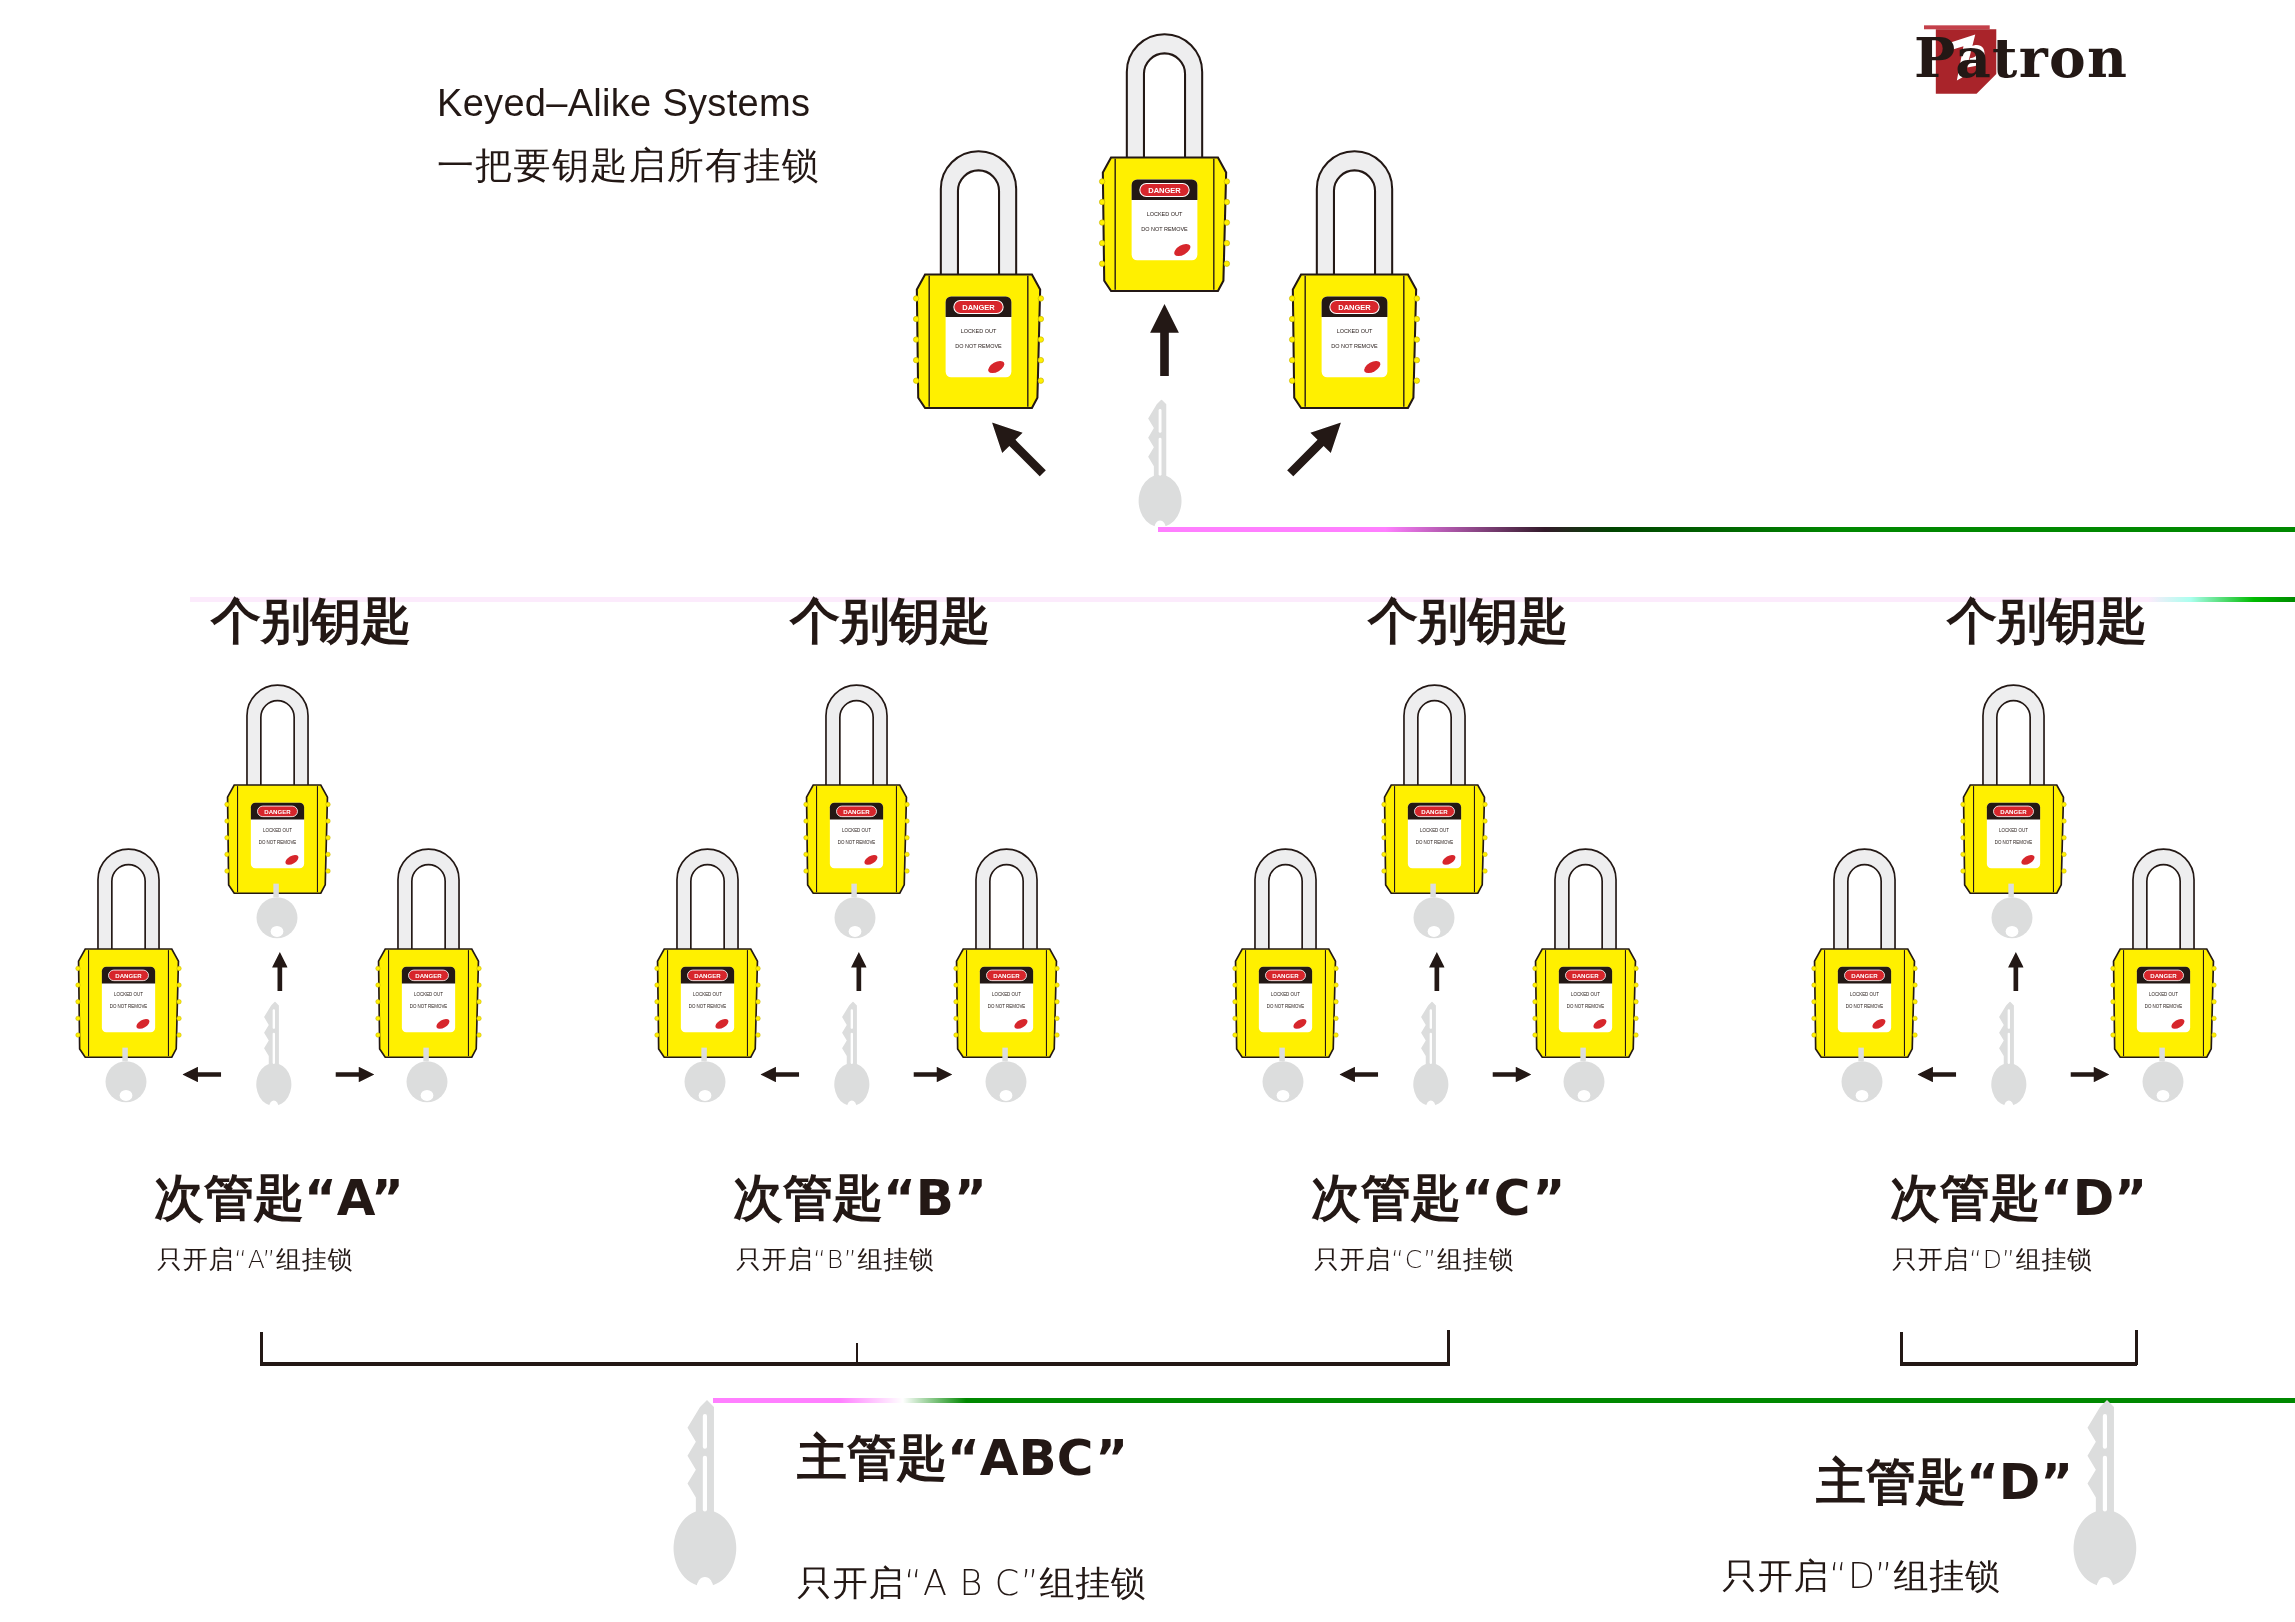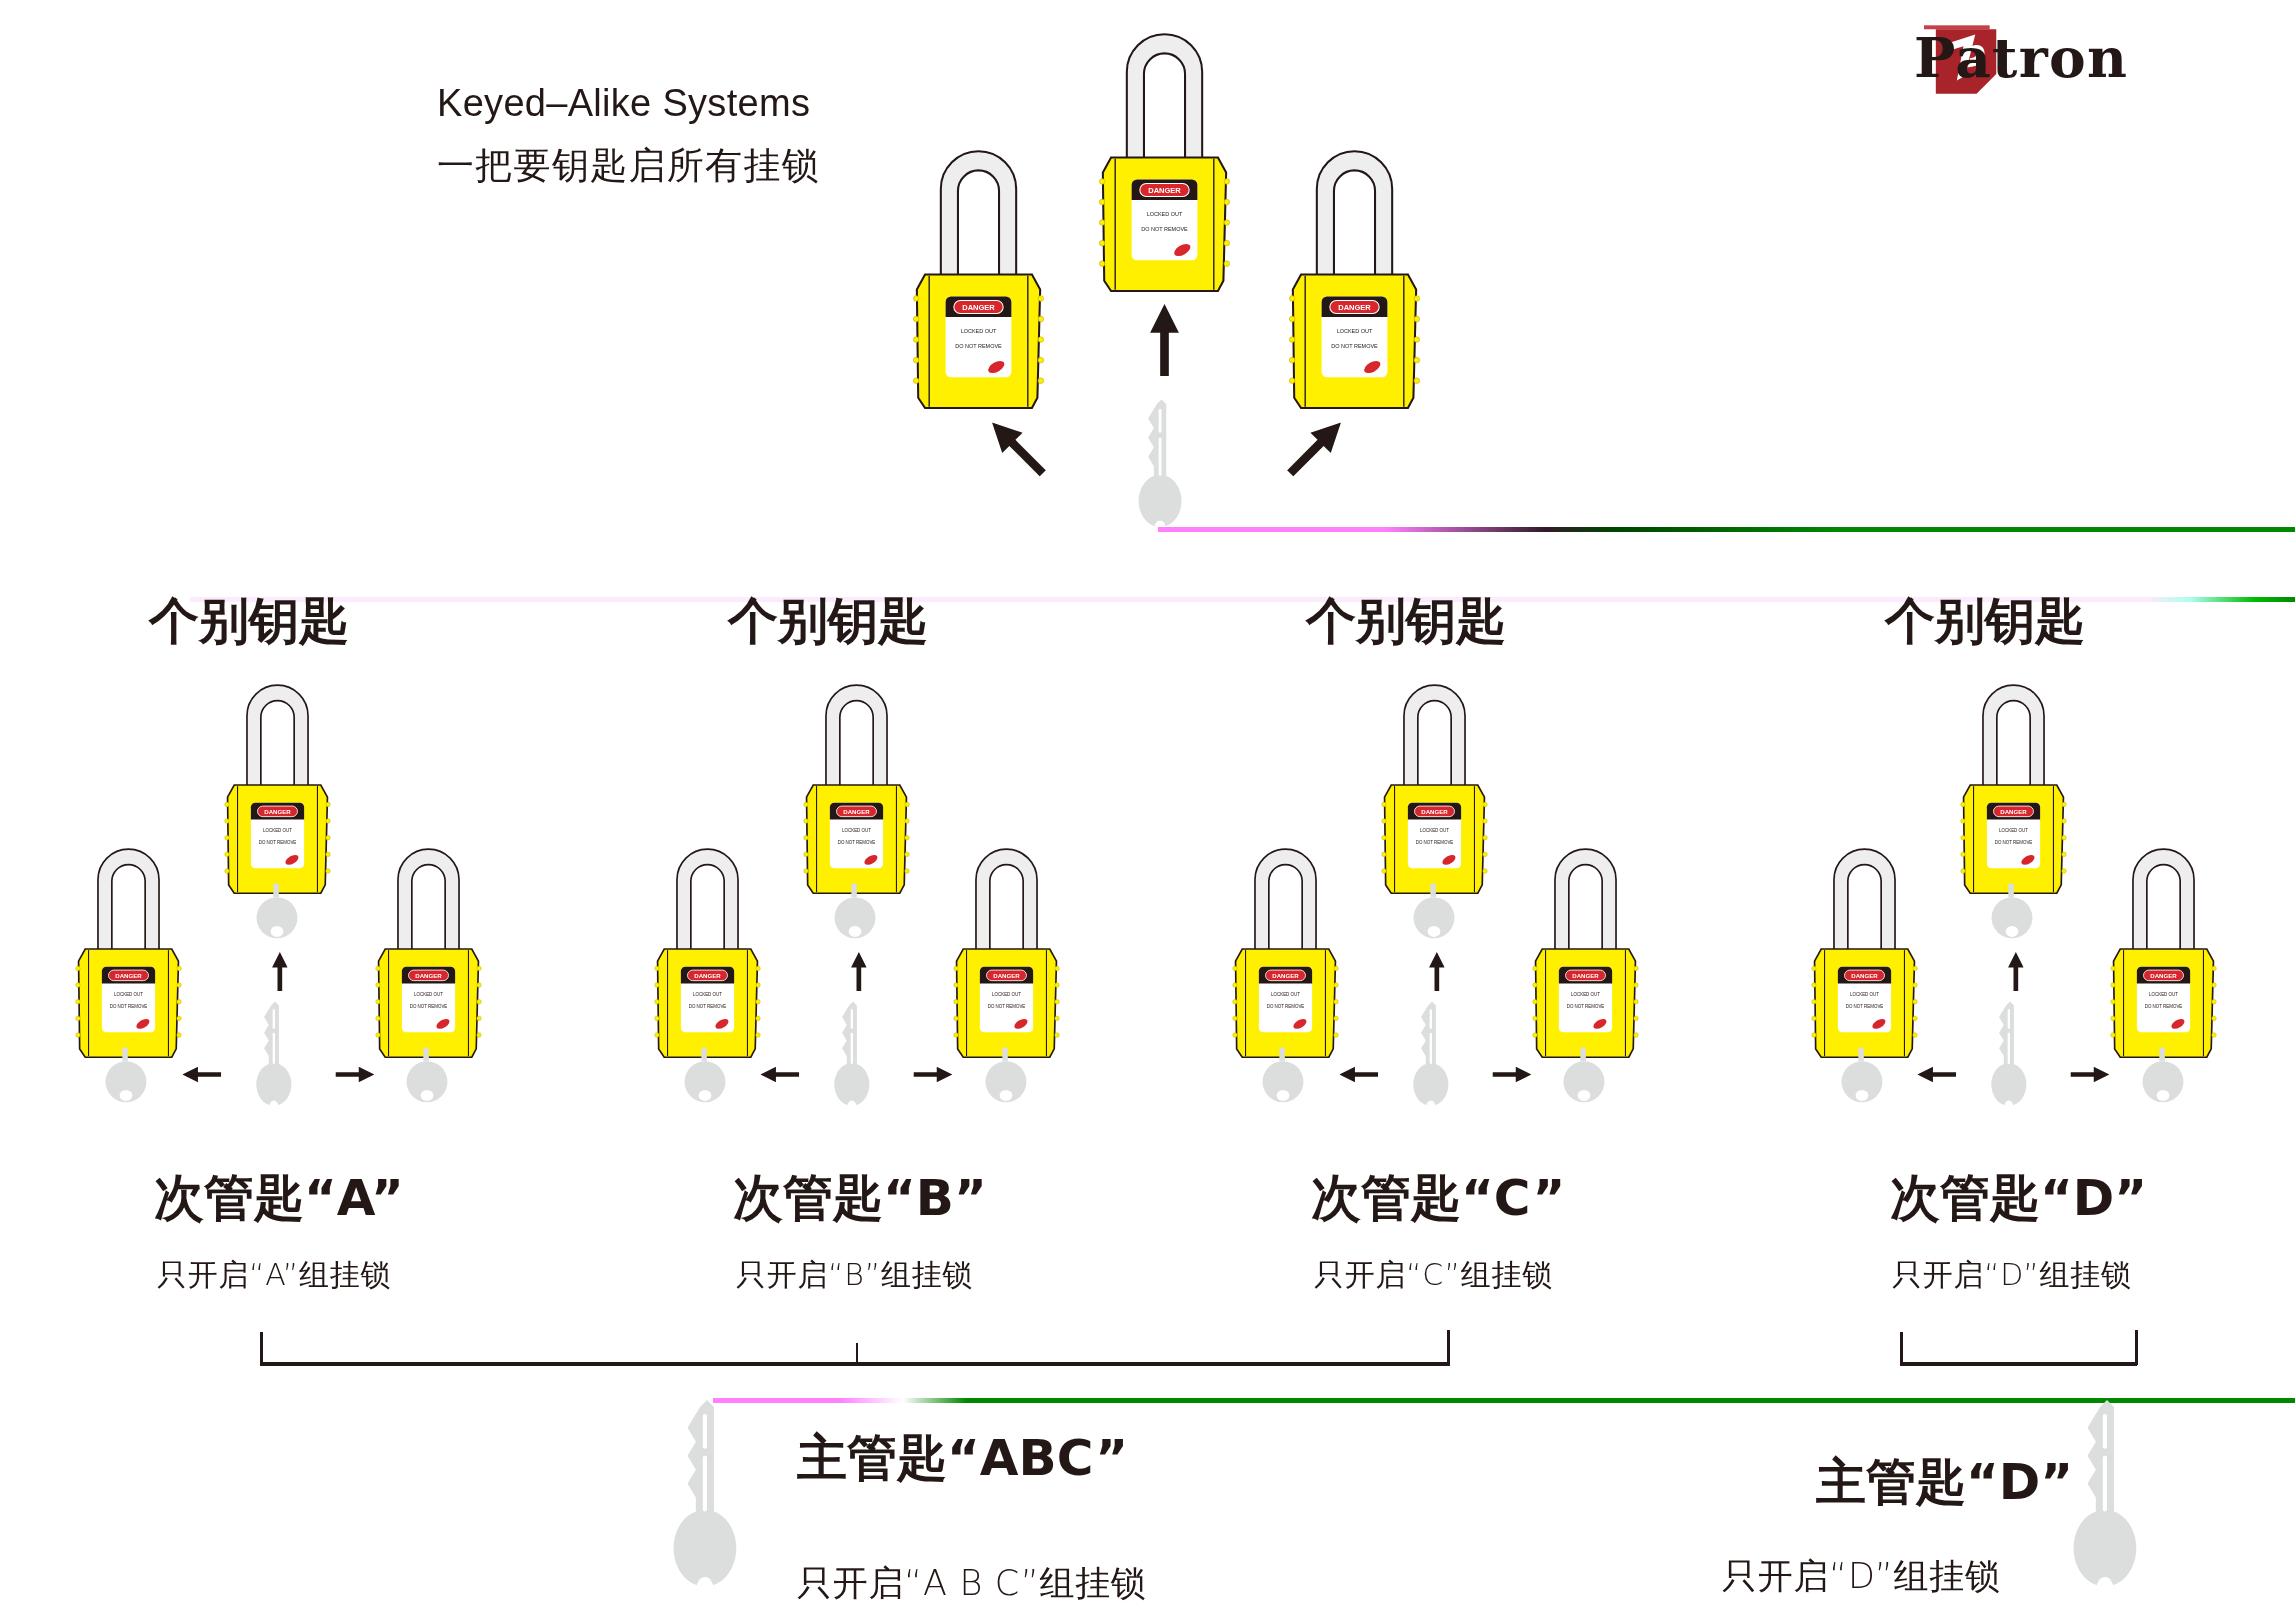--- a/index.html
+++ b/index.html
@@ -2,23 +2,23 @@
 <html style="font-size:10.5px"><head>
 <meta charset="utf-8">
 <style>
   html, body { margin:0; padding:0; background:#ffffff; }
   body { width:2295px; height:1623px; position:relative; overflow:hidden;
          font-family:"DejaVu Sans","Liberation Sans",sans-serif; color:#231815; }
   .abs { position:absolute; }
   .title-en { left:437px; top:82px; font-family:"Liberation Sans",sans-serif; font-size:38px; letter-spacing:0.3px; }
   .title-cn { left:437px; top:141px; font-size:37px; font-weight:300; letter-spacing:1.3px;font-family:Liberation Serif, serif; }
   .logo-word { left:1914px; top:25px; font-family:"DejaVu Serif",serif; font-size:55px; font-weight:bold; letter-spacing:1.3px;text-align:right; }
-  .group-title { font-size:50px; font-weight:bold; top:588px; width:262px; text-align:left; }
+  .group-title { font-size:50px; font-weight:bold; top:588px; width:262px; text-align:right; }
   .sub-title { font-size:50px; font-weight:bold; top:1165px; }
-  .sub-desc { font-size:30px; font-weight:300; top:1243px; letter-spacing:0.7px;margin-top:12px; }
+  .sub-desc { font-size:25px; font-weight:300; top:1243px; letter-spacing:0.7px; }
   .master-title { font-size:50px; font-weight:bold; }
   .master-desc { font-size:35px; font-weight:300; letter-spacing:0.7px;margin-top:48px; }
   .bar { height:5.2px; }
   .pad { position:absolute; }
   svg { display:block; }
   .lbl-danger { font-family:"Liberation Sans",sans-serif; fill:#ffffff; font-weight:bold; }
   .lbl-text { font-family:"Liberation Sans",sans-serif; fill:#231815; }
 </style>
 </head>
 <body>

